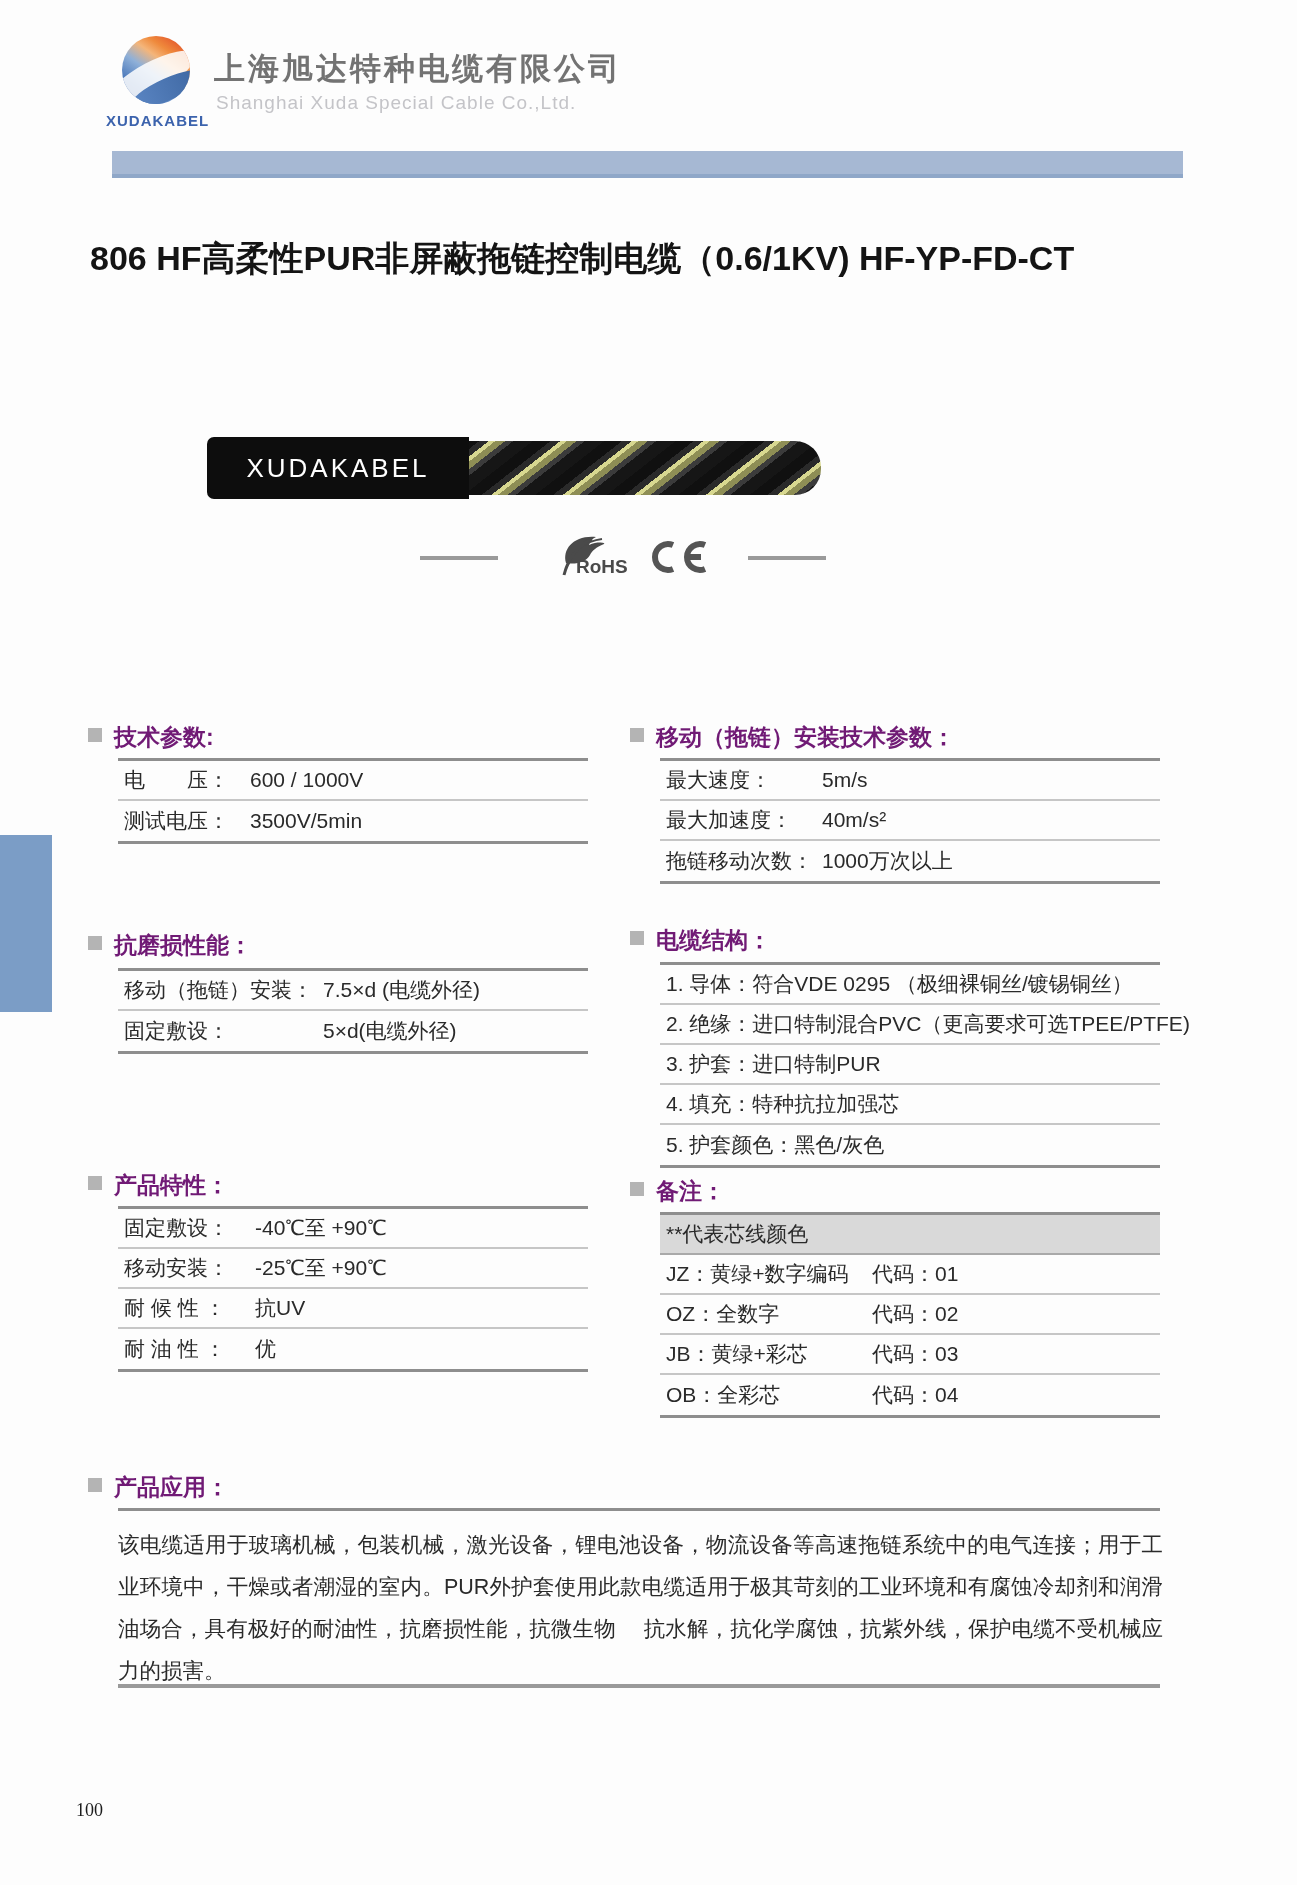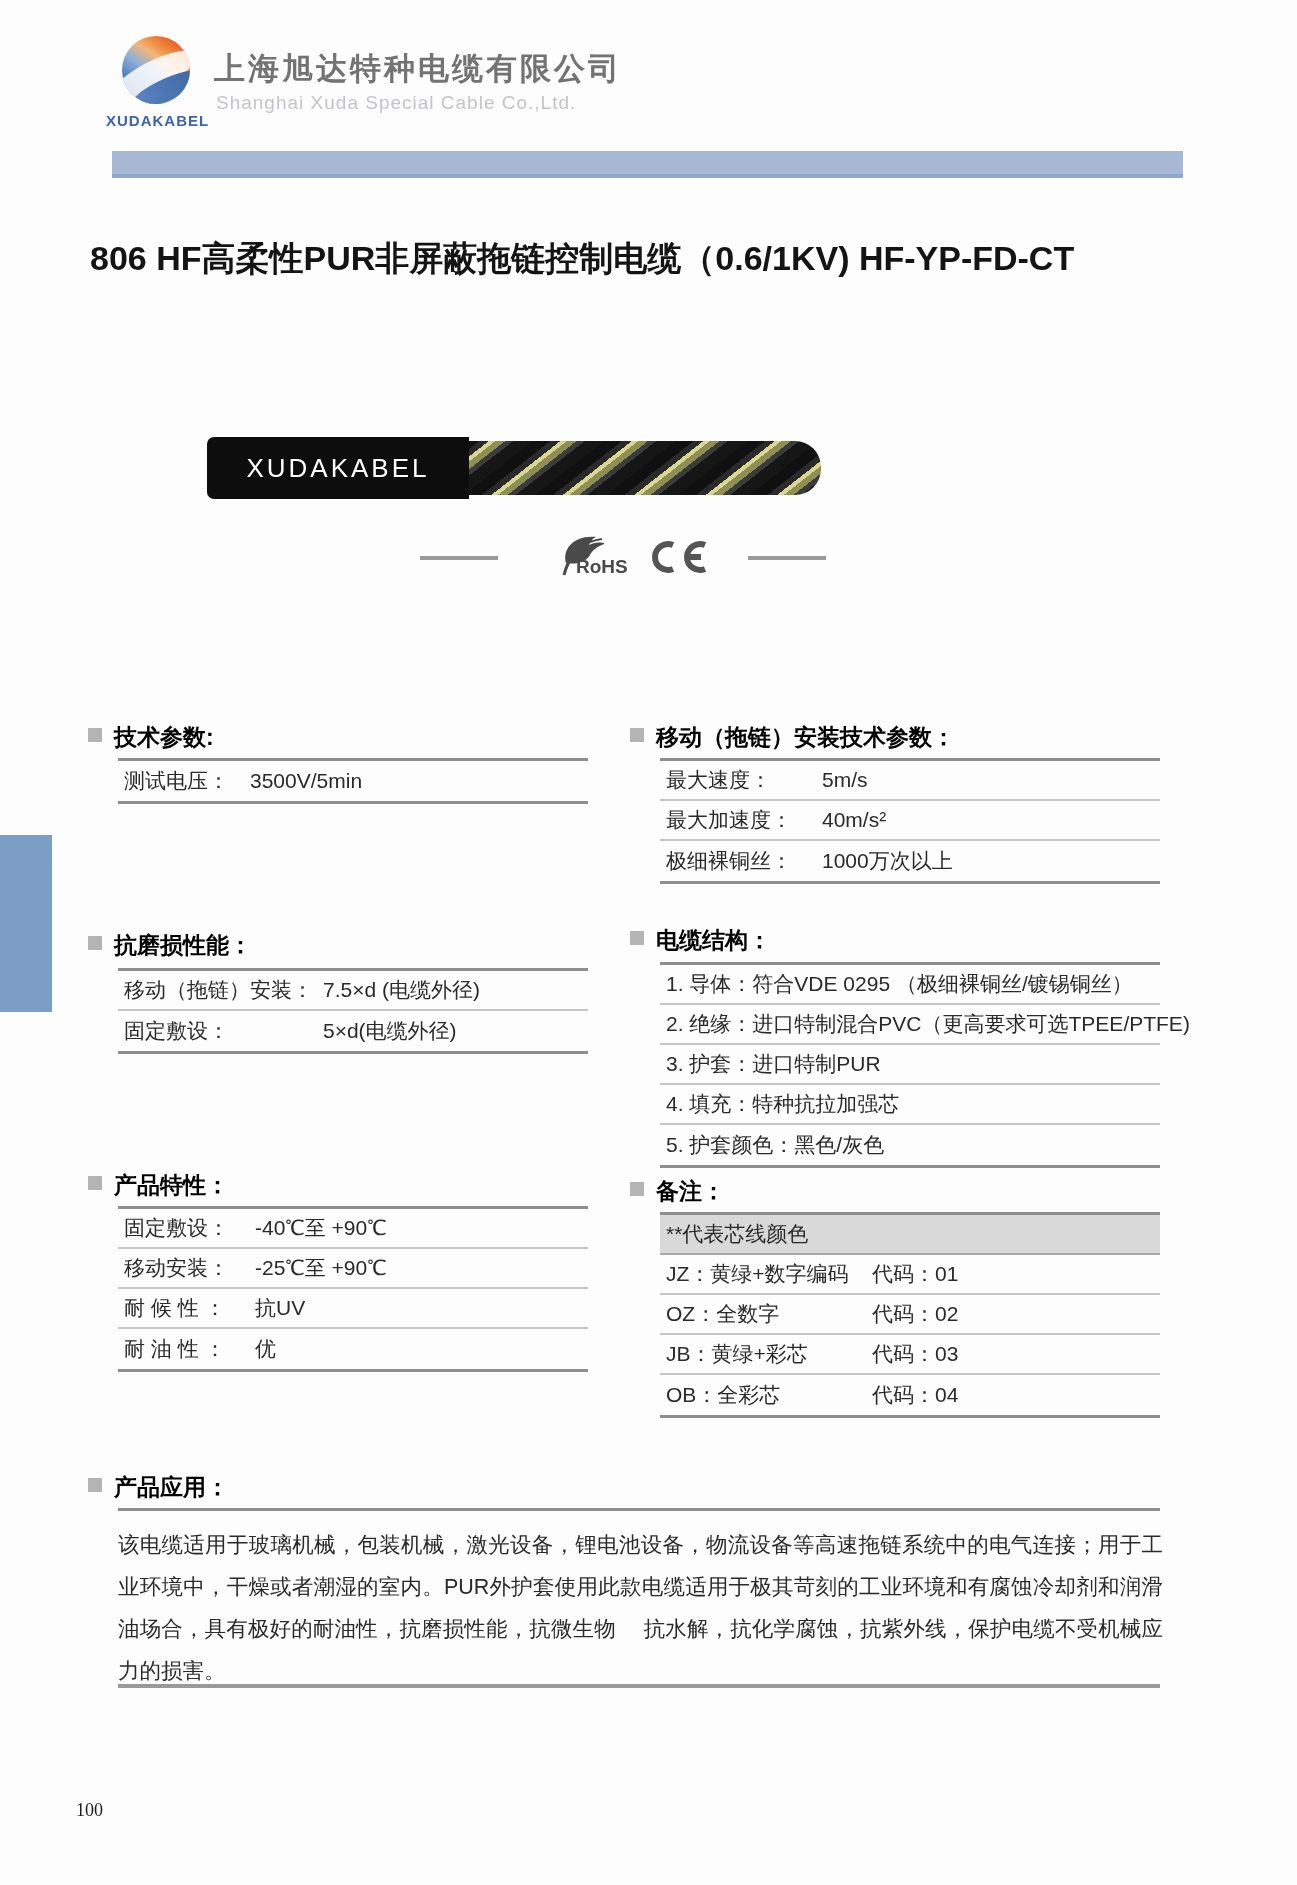--- a/index.html
+++ b/index.html
@@ -48,21 +48,21 @@
       #2a2a2a 27px 33px, #101010 33px 44px);
   }
   .cert-dash { position:absolute; height:4px; width:78px; background:#9a9a9a; top:556px; }
   .dash-left { left:420px; } .dash-right { left:748px; }
   .rohs-mark { position:absolute; left:552px; top:531px; width:96px; height:46px; }
   .ce-mark   { position:absolute; left:648px; top:540px; width:62px; height:34px; }
 
   
   .sec-header { position:absolute; display:flex; align-items:flex-start; }
   .sec-square { width:14px; height:14px; background:#b4b4b4; margin-right:12px; margin-top:6px; flex:0 0 auto; }
-  .sec-title  { font-size:23px; font-weight:bold; color:#000000; }
+  .sec-title  { font-size:23px; font-weight:bold; color:#701a75; }
 
   .ptable { position:absolute; border-top:3px solid #8e8e8e; border-bottom:3px solid #8e8e8e; }
   .prow { position:relative; display:flex; align-items:center; border-bottom:2px solid #c6c6c6;
     font-size:21px; color:#2a2a2a; height:40px; padding-left:6px; }
   .prow:last-child { border-bottom:none; }
   .prow .lbl { flex:0 0 auto; }
   .prow .val { position:absolute; }
   .hdr-row { background:#d9d9d9; border-bottom:2px solid #a9a9a9; }
 
   .lefttbl  { left:118px; width:470px; }
@@ -122,40 +122,44 @@
     </svg>
   </div>
   <div class="cert-dash dash-right"></div>
 
   <div class="sec-header" style="left:88px; top:722px;">
     <span class="sec-square"></span>
     <span class="sec-title">技术参数:</span>
   </div>
   <div class="ptable lefttbl t-tech" style="top:758px;">
     <div class="prow">
+      <span class="lbl">电　　压：</span>
+      <span class="val">600 / 1000V</span>
+    </div>
+    <div class="prow">
       <span class="lbl">测试电压：</span>
       <span class="val">3500V/5min</span>
     </div>
   </div>
 
   <div class="sec-header" style="left:630px; top:722px;">
     <span class="sec-square"></span>
     <span class="sec-title">移动（拖链）安装技术参数：</span>
   </div>
   <div class="ptable righttbl t-move" style="top:758px;">
     <div class="prow">
       <span class="lbl">最大速度：</span>
       <span class="val">5m/s</span>
     </div>
     <div class="prow">
       <span class="lbl">最大加速度：</span>
       <span class="val">40m/s²</span>
     </div>
     <div class="prow">
-      <span class="lbl">极细裸铜丝：</span>
+      <span class="lbl">拖链移动次数：</span>
       <span class="val">1000万次以上</span>
     </div>
   </div>
 
   <div class="sec-header" style="left:88px; top:930px;">
     <span class="sec-square"></span>
     <span class="sec-title">抗磨损性能：</span>
   </div>
   <div class="ptable lefttbl t-bend" style="top:968px;">
     <div class="prow">

